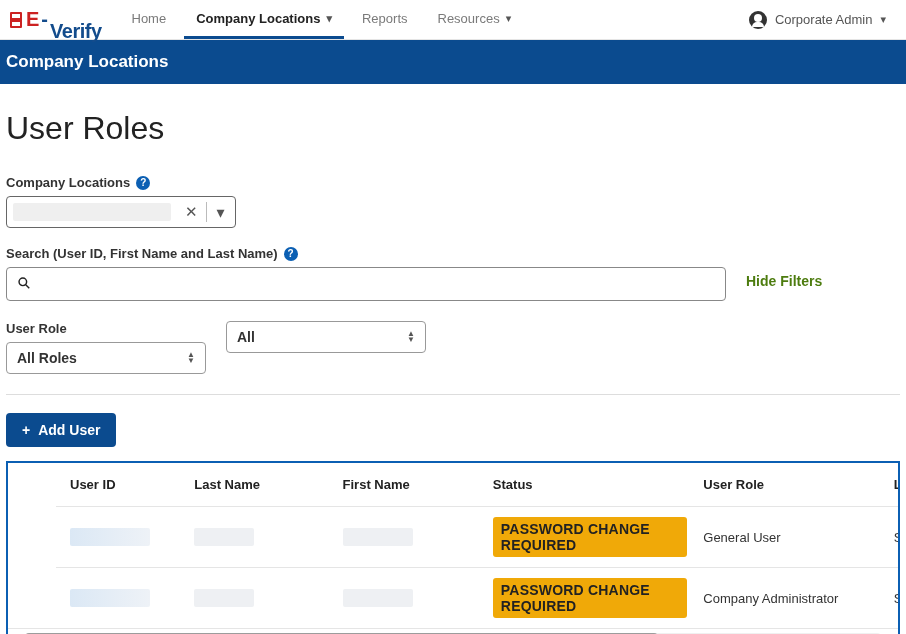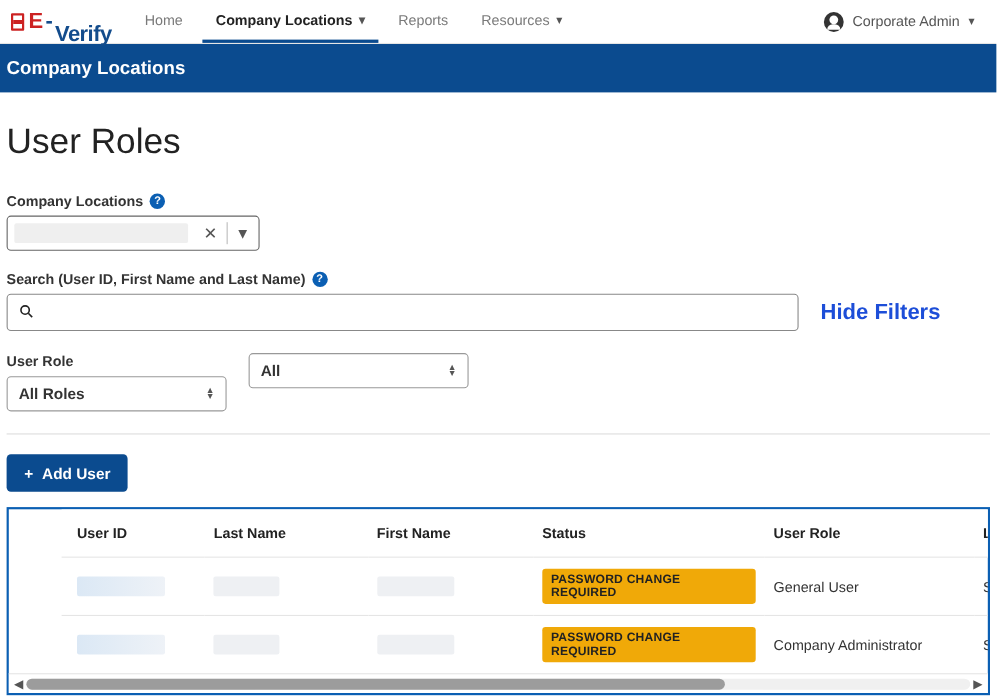--- a/index.html
+++ b/index.html
@@ -110,21 +110,21 @@
       flex:0 0 720px; height:34px;
       border:1px solid #888; border-radius:4px;
       display:flex; align-items:center;
       padding:0 10px; gap:8px;
     }
     .search-input input {
       border:none; outline:none; font-size:14px; width:100%;
     }
     .mag { color:#333; font-size:14px; }
 
-    .hide-filters { color:#1d4ed8; font-weight:600; font-size:20px; cursor:pointer; margin-top:6px; }
+    .hide-filters { color:#4d7c0f; font-weight:600; font-size:14px; cursor:pointer; margin-top:6px; }
 
     .filters-row { display:flex; gap:20px; margin-top:20px; margin-bottom:20px; }
     .select-wrap { display:flex; flex-direction:column; gap:6px; }
     .select-label { font-size:13px; font-weight:600; }
     .select {
       width:200px; height:32px;
       border:1px solid #999; border-radius:4px;
       padding:0 10px; font-size:14px; background:#fff;
       display:flex; align-items:center; justify-content:space-between;
       cursor:pointer;
@@ -166,21 +166,21 @@
     tbody td { padding:10px 8px; vertical-align:middle; }
     tbody td:first-child { padding-left:14px; }
     .redact {
       height:18px; background:#eef0f3; border-radius:2px;
     }
     .redact.blue { background:linear-gradient(90deg,#dbe8f5,#eef2f7); }
     .redact.w80 { width:80px; } .redact.w60 { width:60px; } .redact.w70 { width:70px; }
     .status-badge {
       display:inline-block;
       background:#f0a908; color:#222;
-      font-size:11px; font-weight:700;
+      font-size:14px; font-weight:700;
       padding:4px 8px; border-radius:3px;
       letter-spacing:0.2px;
     }
     .hscroll-track {
       height:18px; background:#fff; display:flex; align-items:center;
       padding:0 2px; border-top:1px solid #e5e5e5;
     }
     .hscroll-btn { width:14px; color:#555; text-align:center; font-size:11px; cursor:pointer; }
     .hscroll-bar-track { flex:1; height:10px; background:#f0f0f0; border-radius:5px; position:relative; }
     .hscroll-thumb {

